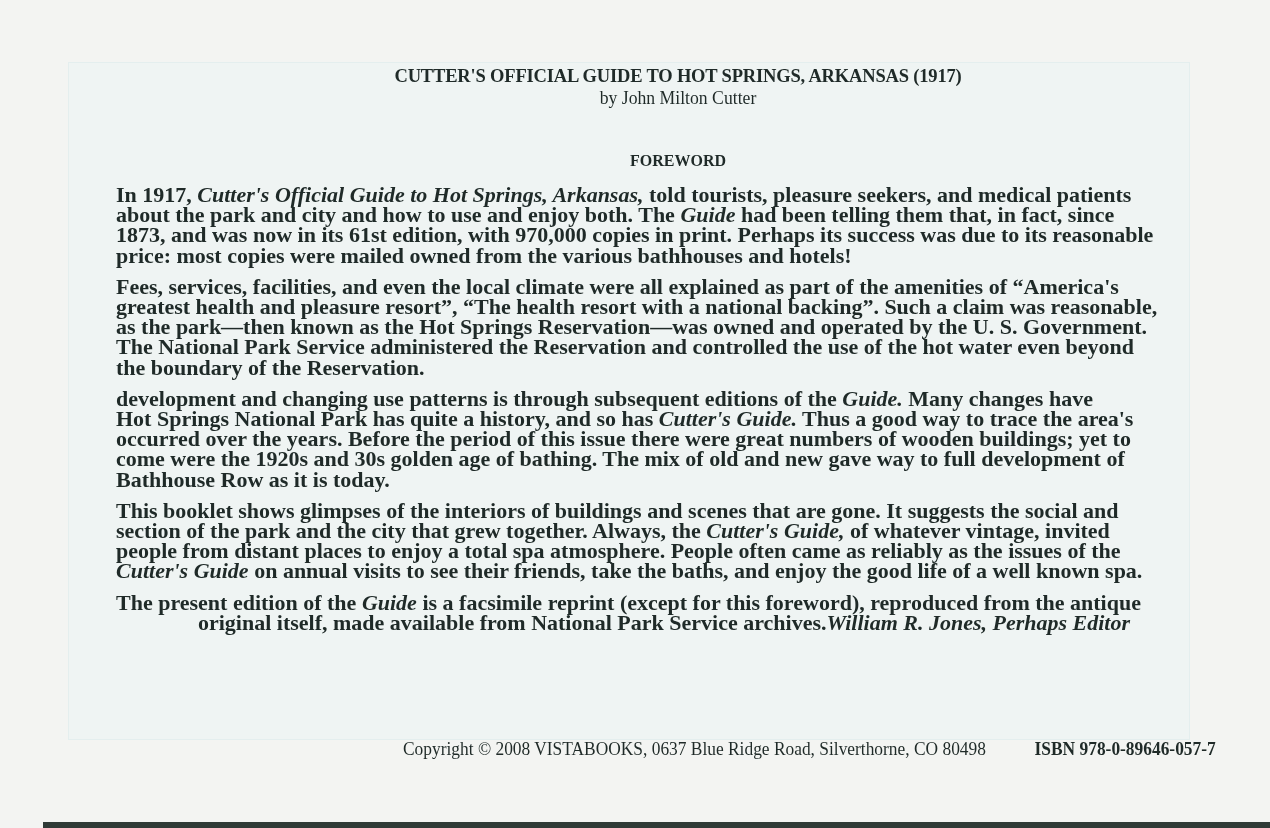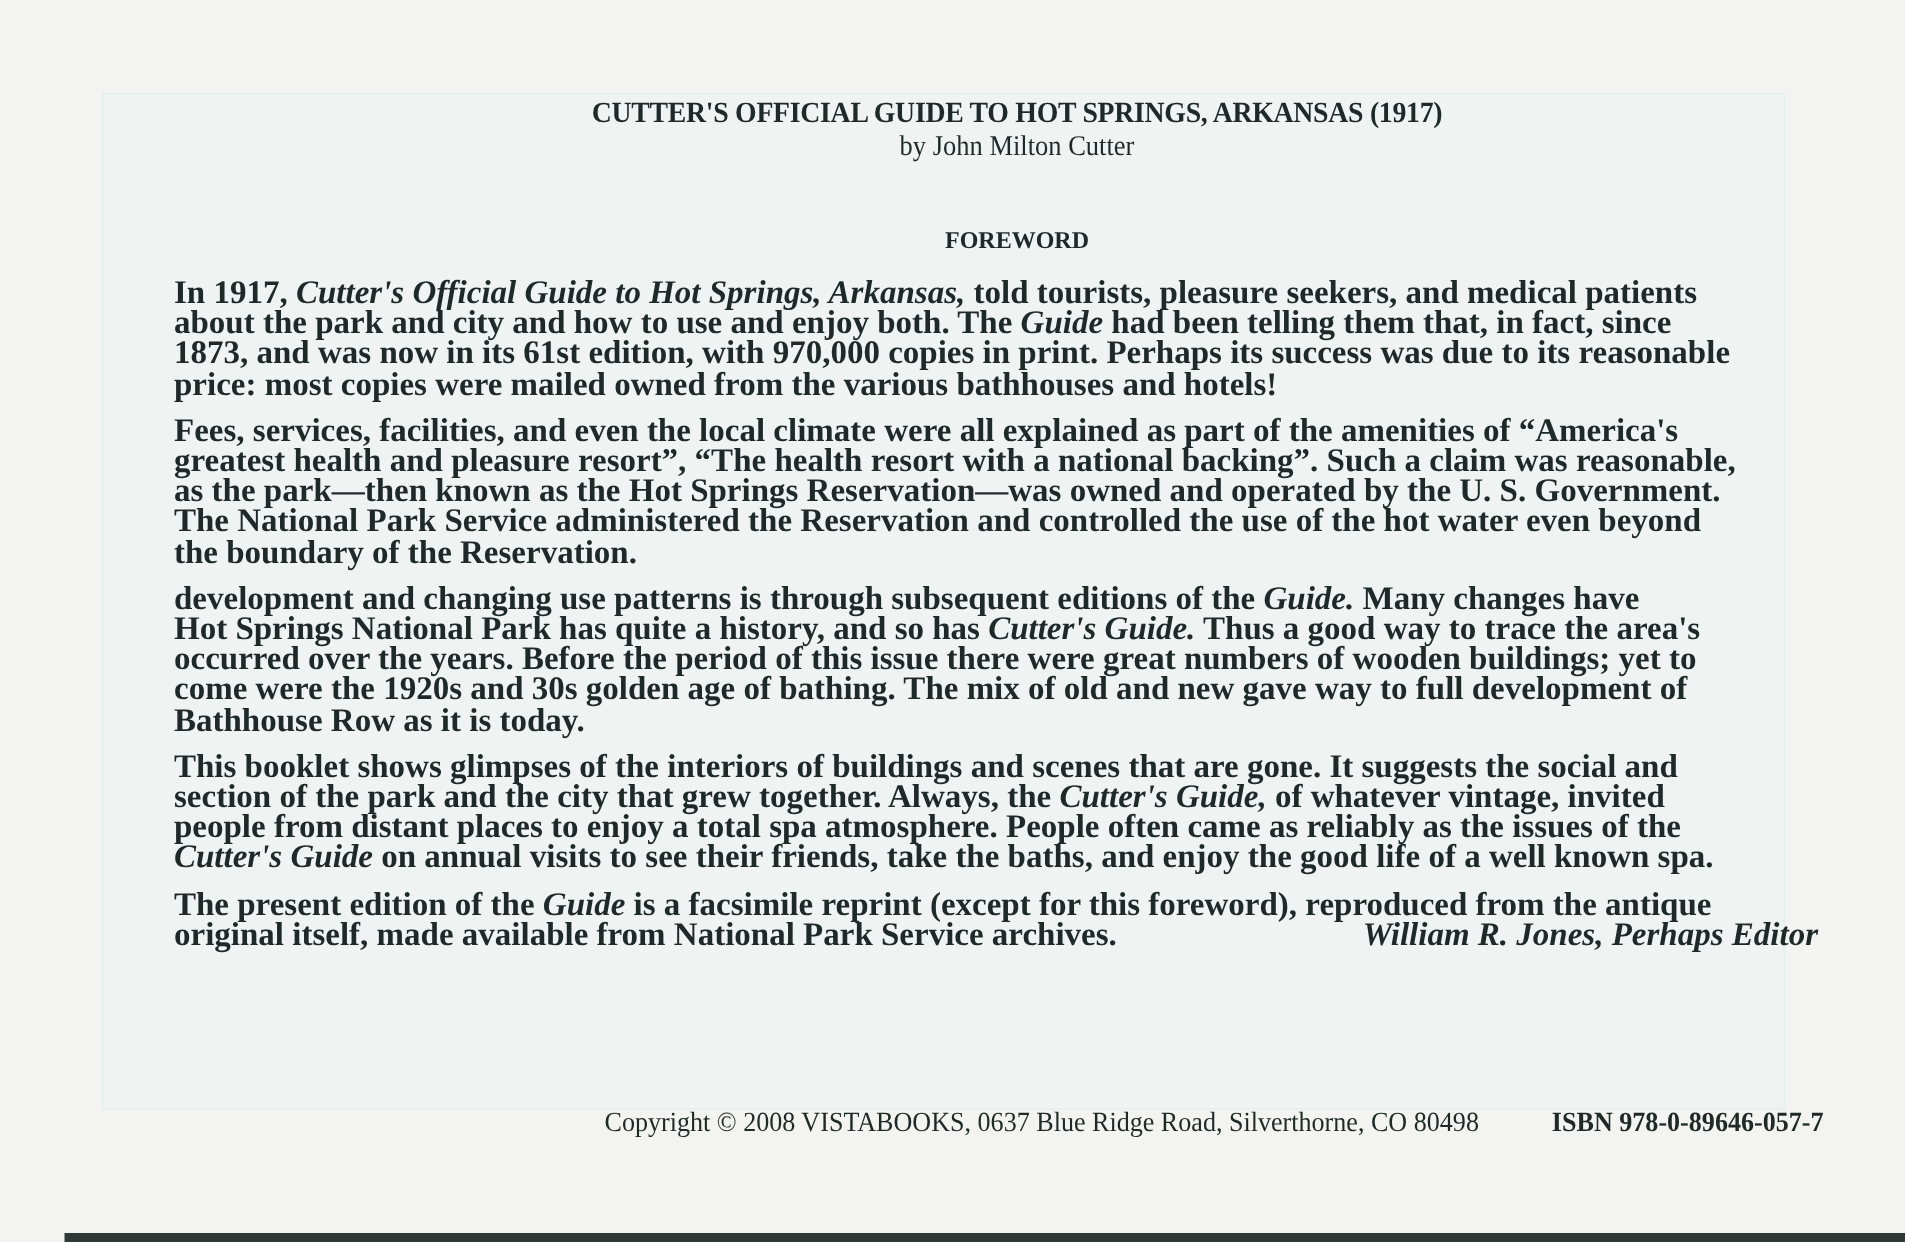--- a/index.html
+++ b/index.html
@@ -77,21 +77,21 @@
     }
     .body-text .line {
       display: block;
       white-space: nowrap;
     }
     .body-text em {
       font-style: italic;
     }
     .signature-line {
       display: flex;
-      justify-content: space-between;
+      justify-content: center;
       width: 1096px;
       white-space: nowrap;
     }
     .footer {
       position: absolute;
       left: 93px;
       top: 738px;
       width: 1080px;
       font-size: 18.5px;
       line-height: 22px;

